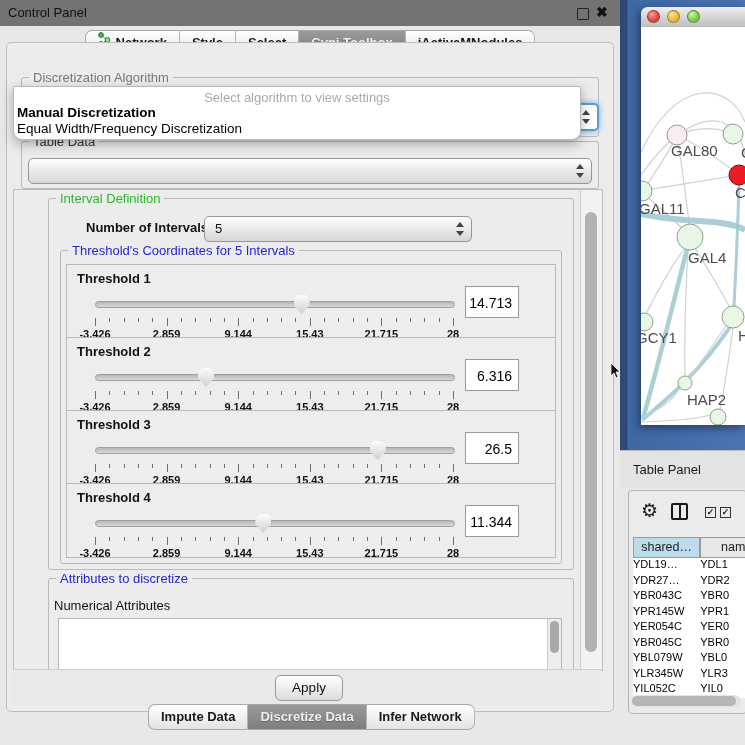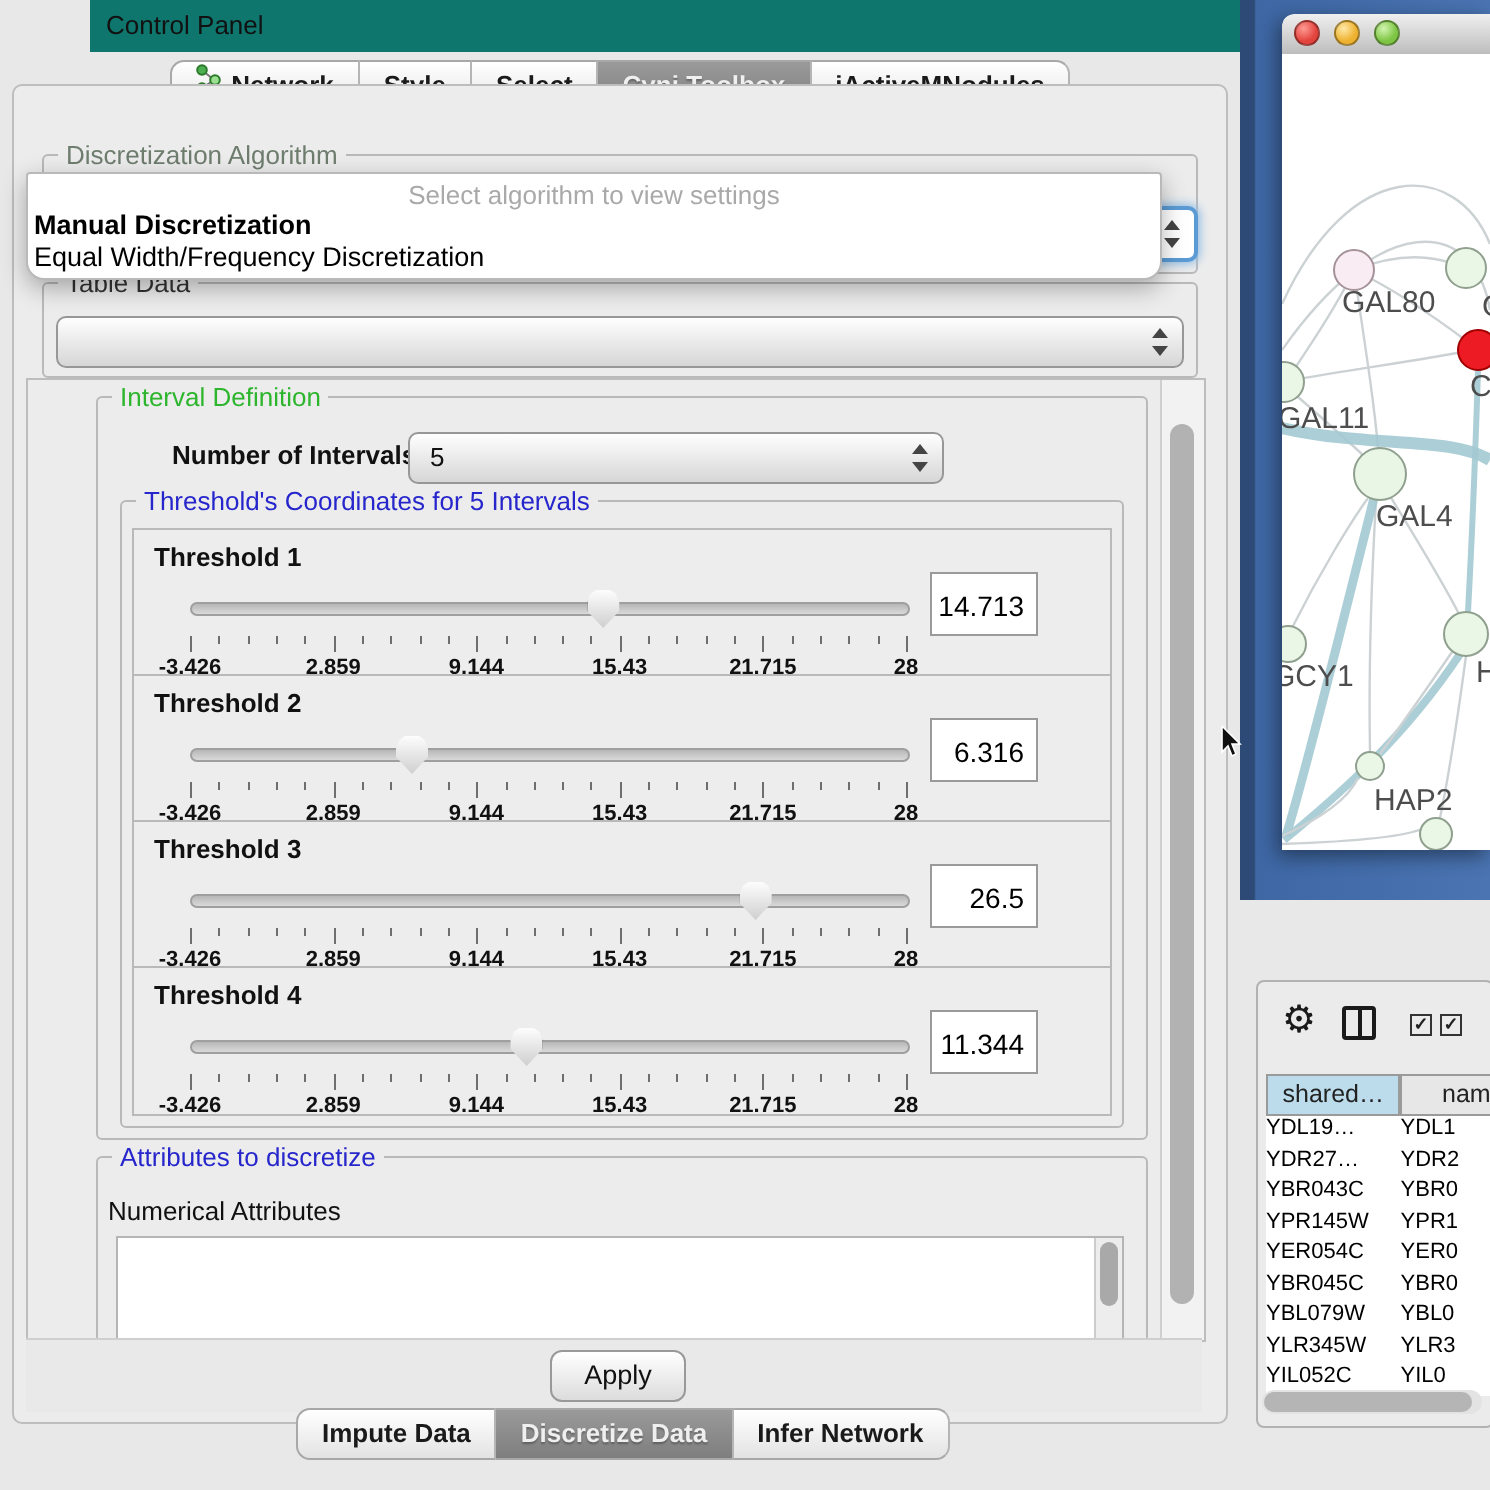--- a/index.html
+++ b/index.html
@@ -1,19 +1,19 @@
 <!DOCTYPE html>
 <html style="--accent-green-title: #2db52d; --accent-blue-title: #2626cc; --selected-tab-bg: #8d8d8d; --frame-blue: #3e67a4; --focus-ring-blue: #5b9bd5; --node-green: #eaf6e6; --node-pink: #f9ecf2; --node-red: #ed1c24; --edge-thick-teal: #a3c9d1; --table-header-blue: #bcdcec;"><head>
 <meta charset="utf-8">
 <style>
   html,body{margin:0;padding:0;}
   body{font-family:"Liberation Sans", sans-serif; background:#e6e6e6;}
   #stage{position:relative;width:745px;height:745px;background:#e8e8e8;overflow:hidden;}
   
-  .titlebar{position:absolute;left:0;top:0;width:620px;height:26px;background:#0f766e;margin-left:45px;}
+  .titlebar{position:absolute;left:0;top:0;width:620px;height:26px;background:#737373;}
   .titlebar .t{position:absolute;left:8px;top:5px;font-size:13px;color:#111;}
   .float-ico{position:absolute;left:577px;top:8px;width:10px;height:10px;border:1.6px solid #222;border-radius:1px;}
   .close-ico{position:absolute;left:596px;top:4px;font-size:14px;font-weight:bold;color:#111;}
   .tabbar{position:absolute;left:0;top:30px;width:620px;display:flex;justify-content:center;}
   .tab{height:24px;line-height:24px;padding:0 12px;background:linear-gradient(#ffffff,#e3e3e3);border-top:1px solid #a8a8a8;border-bottom:1px solid #a8a8a8;border-right:1px solid #b5b5b5;font-size:13px;font-weight:600;color:#1a1a1a;display:flex;align-items:center;gap:5px;}
   .tab:first-child{border-left:1px solid #a8a8a8;border-radius:7px 0 0 7px;}
   .tab:last-child{border-radius:0 7px 7px 0;}
   .tab.sel{background:linear-gradient(#9a9a9a,#7e7e7e);color:#efefef;text-shadow:0 1px 1px rgba(0,0,0,.3);}
   .main-panel{position:absolute;left:6px;top:42px;width:606px;height:668px;background:#ececec;border:1px solid #bdbdbd;border-radius:5px;}
   .group{position:absolute;border:1px solid #b9b9b9;border-radius:3px;}
@@ -411,20 +411,23 @@
           <text x="636" y="343">GCY1</text>
           <circle cx="733" cy="317" r="11" fill="#eaf6e6" stroke="#8fa08f" stroke-width="1"></circle>
           <text x="738" y="341">H</text>
           <circle cx="685" cy="383" r="7" fill="#eaf6e6" stroke="#8fa08f" stroke-width="1"></circle>
           <text x="687" y="405">HAP2</text>
           <circle cx="718" cy="417" r="8" fill="#eaf6e6" stroke="#8fa08f" stroke-width="1"></circle>
         </svg>
     </div>
   </div>
 
+  <div class="tp-header">
+    <span>Table Panel</span>
+  </div>
 
   <div class="tp-box">
     <span class="gear">⚙</span>
     <span class="cols-ico"></span>
     <span class="chk" style="left:76px;">✓</span>
     <span class="chk" style="left:91px;">✓</span>
     <div class="tp-table">
       <div class="tp-hrow" id="tp-head">
           <div class="tp-hcell hl" style="width: 74px;">shared…</div>
           <div class="tp-hcell" style="width: 80px;">name</div>

